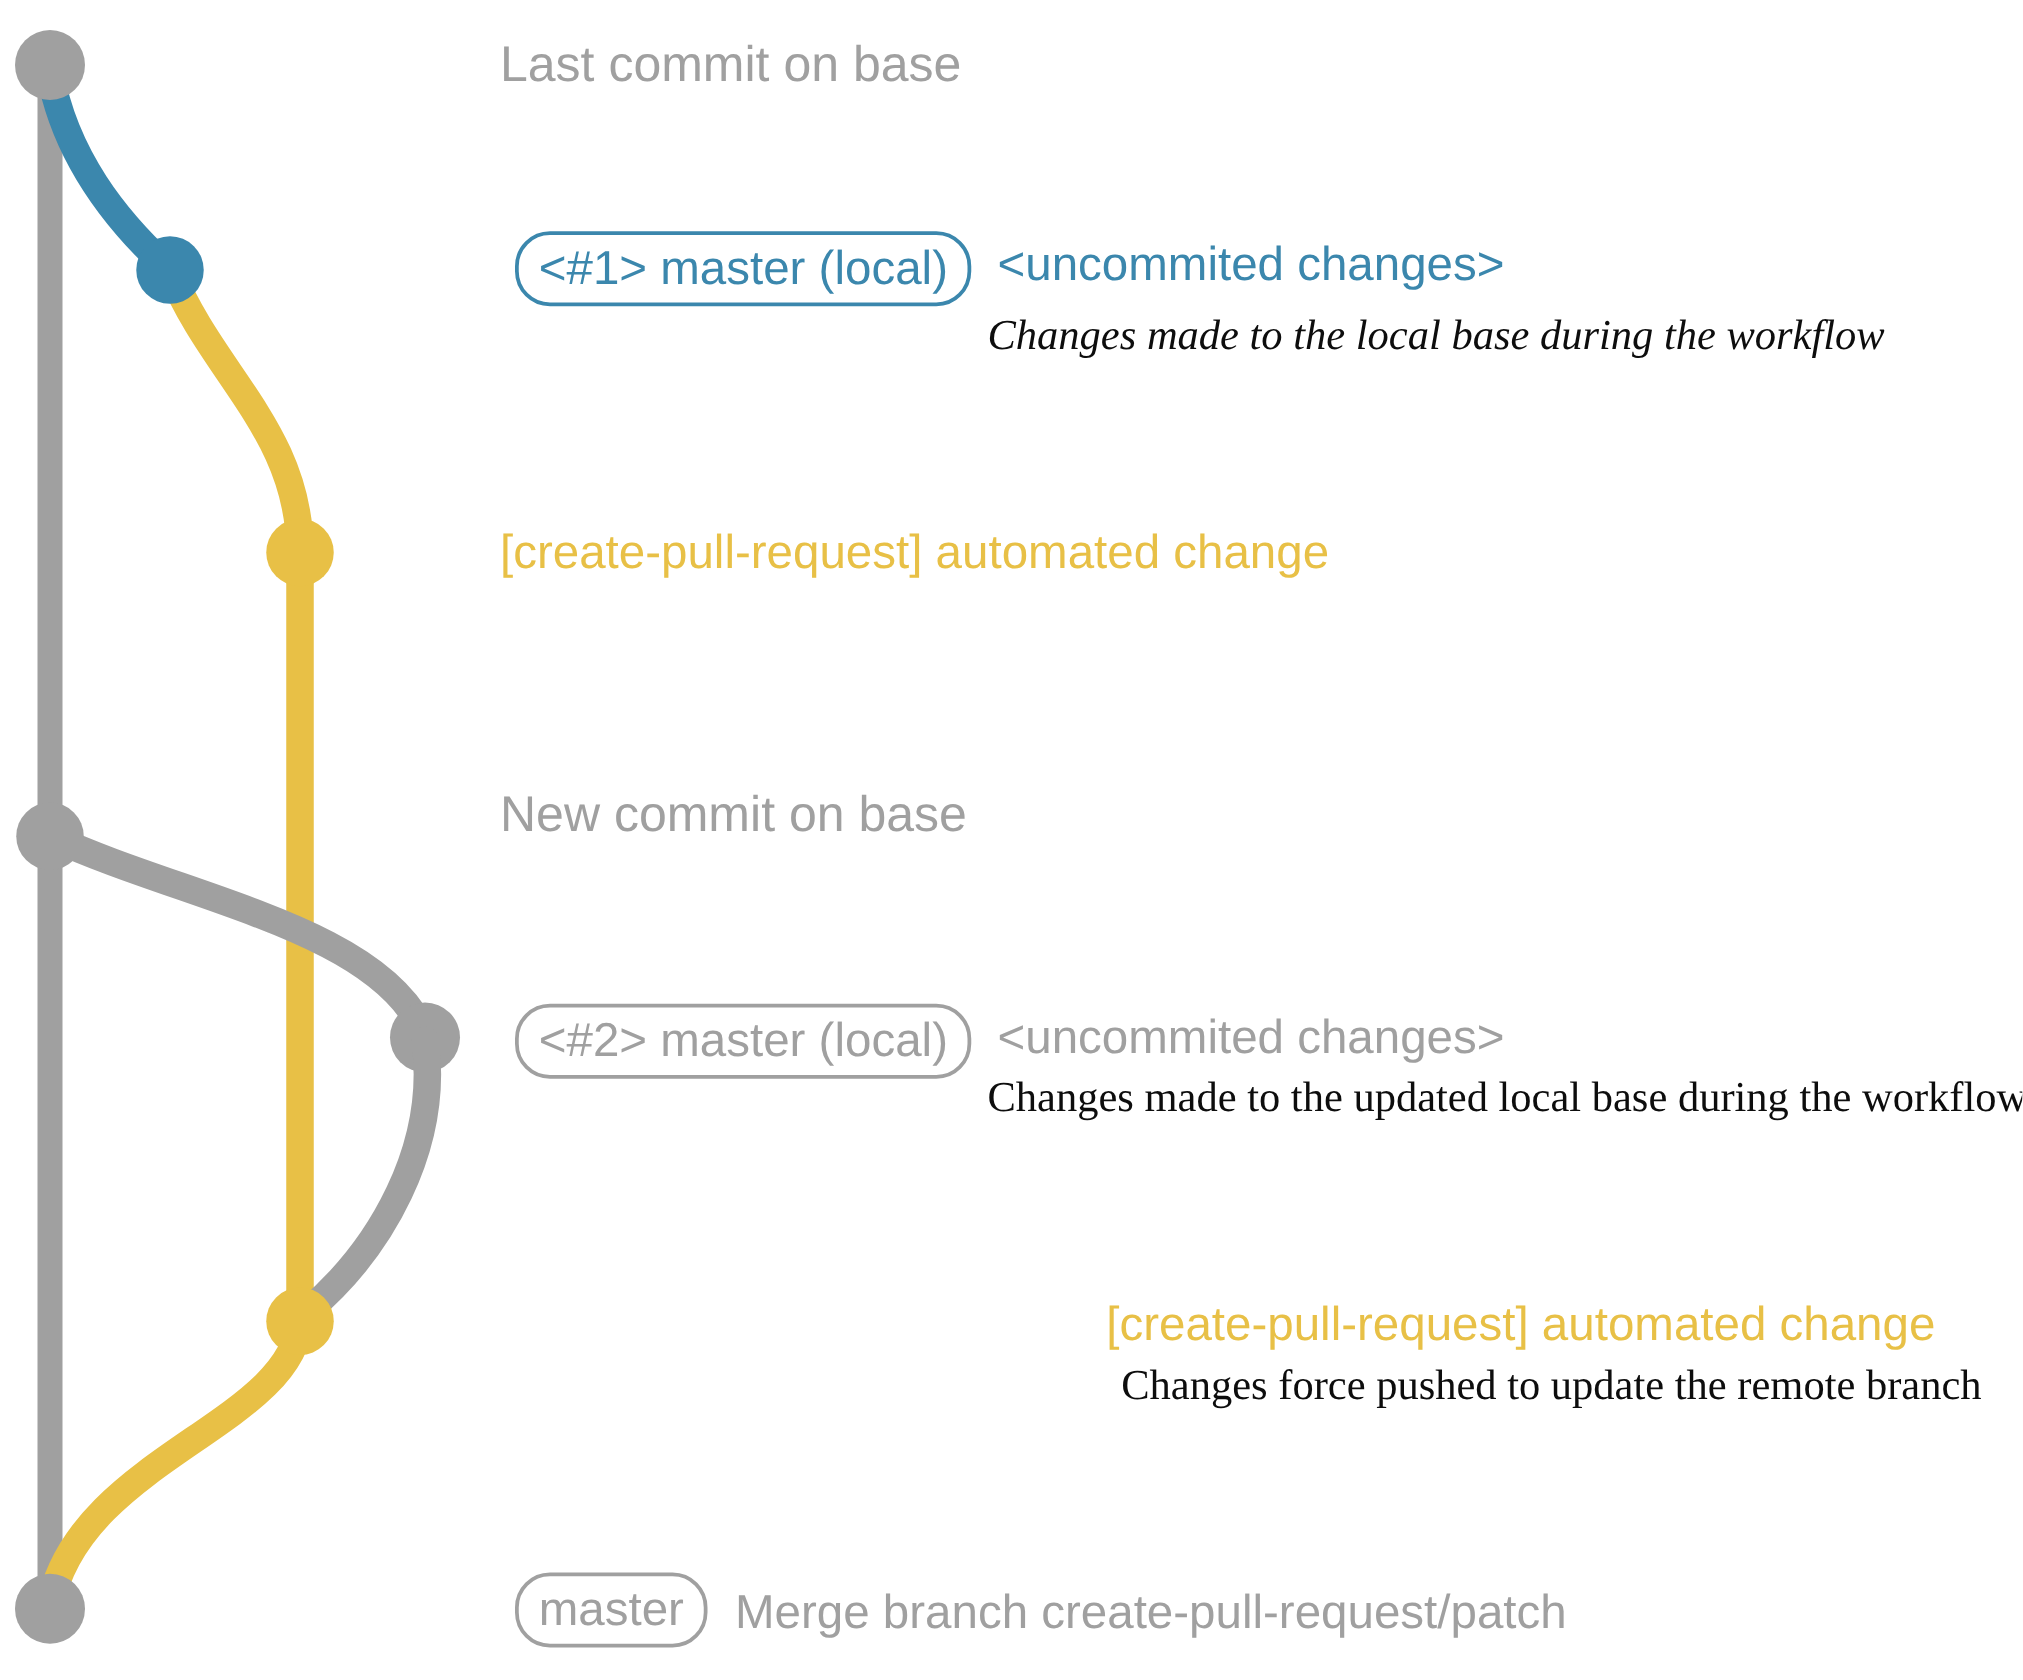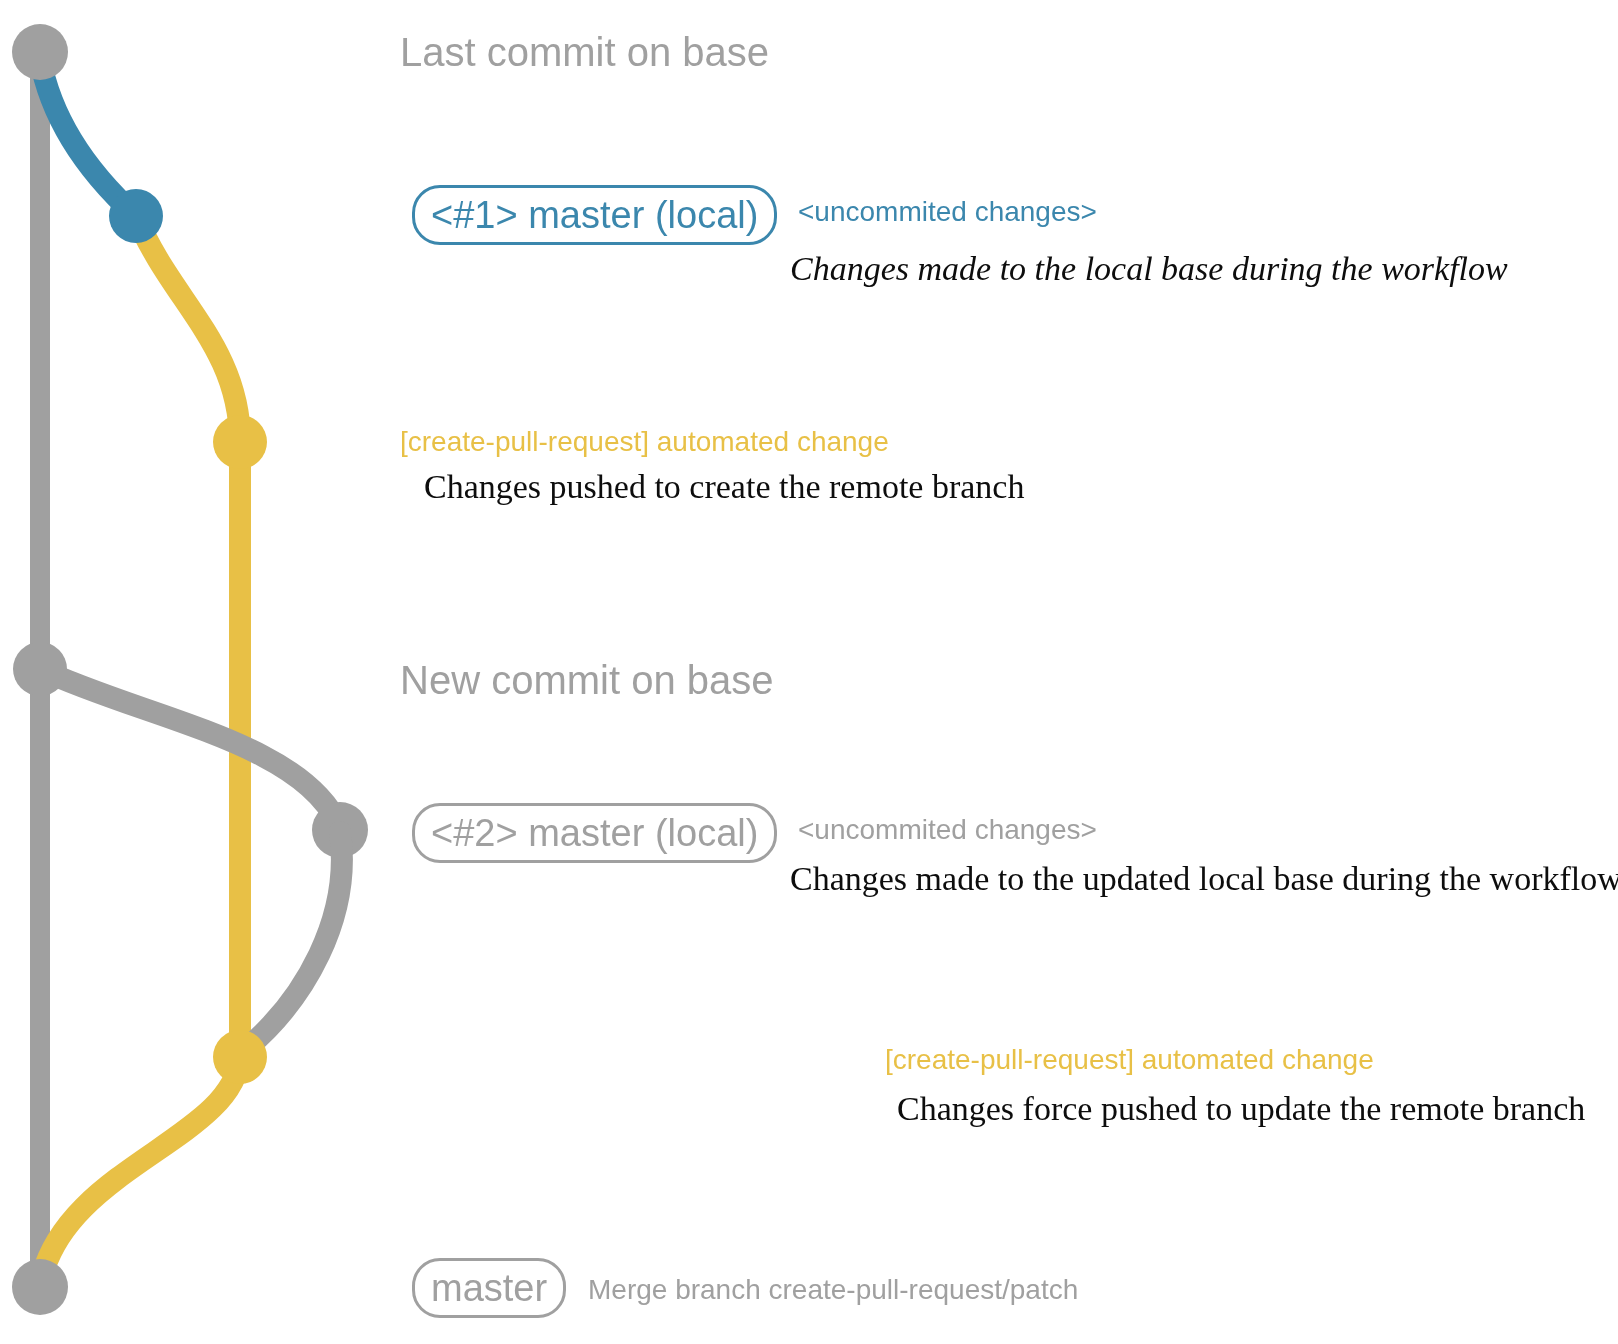--- a/index.html
+++ b/index.html
@@ -14,21 +14,21 @@
   .graph-svg { position: absolute; left: 0; top: 0; }
 
   .lbl {
     position: absolute;
     font-size: 40px;
     line-height: 44px;
     white-space: nowrap;
   }
   .annotation {
     position: absolute;
-    font-size: 28px;
+    font-size: 38px;
     line-height: 44px;
     white-space: nowrap;
   }
   .desc {
     position: absolute;
     font-family: "Liberation Serif", serif;
     font-size: 34px;
     line-height: 38px;
     color: #0d0d0d;
     white-space: nowrap;
@@ -76,23 +76,22 @@
     <circle cx="40" cy="1287" r="28" fill="#a0a0a0"></circle>
   </svg>
 
   <div class="lbl c-gray" style="left:400px; top:30px;">Last commit on base</div>
 
   <div class="badge c-blue" style="left:412px; top:185px;">&lt;#1&gt; master (local)</div>
   <div class="annotation c-blue" style="left:798px; top:190px;">&lt;uncommited changes&gt;</div>
   <div class="desc" style="left:790px; top:250px;font-style:italic;">Changes made to the local base during the workflow</div>
 
   <div class="annotation c-yellow" style="left:400px; top:420px;">[create-pull-request] automated change</div>
-  <div class="desc" style="left:424px; top:468px;">Changes pushed to create the remote branch</div>
 
-  <div class="lbl c-gray" style="left:400px; top:658px;">New commit on base</div>
+  <div class="lbl c-gray" style="left:400px; top:630px;">New commit on base</div>
 
   <div class="badge c-gray" style="left:412px; top:803px;">&lt;#2&gt; master (local)</div>
   <div class="annotation c-gray" style="left:798px; top:808px;">&lt;uncommited changes&gt;</div>
   <div class="desc" style="left:790px; top:860px;">Changes made to the updated local base during the workflow</div>
 
   <div class="annotation c-yellow" style="left:885px; top:1038px;">[create-pull-request] automated change</div>
   <div class="desc" style="left:897px; top:1090px;">Changes force pushed to update the remote branch</div>
 
   <div class="badge c-gray" style="left:412px; top:1258px;">master</div>
   <div class="annotation c-gray" style="left:588px; top:1268px;text-align:right;">Merge branch create-pull-request/patch</div>

